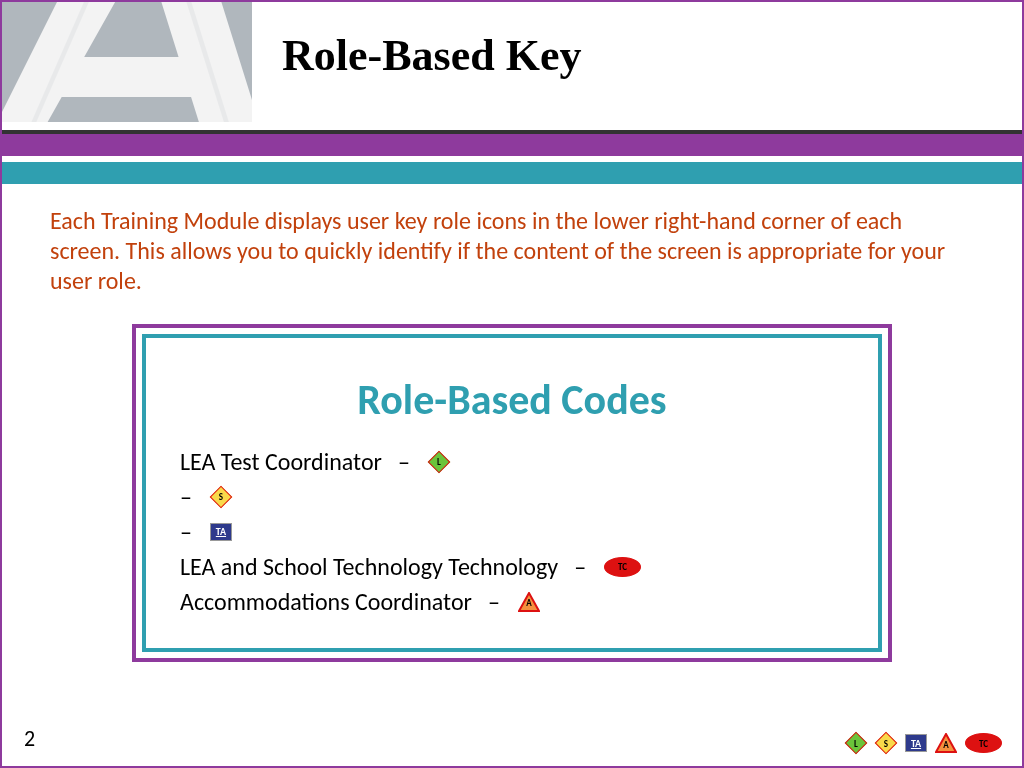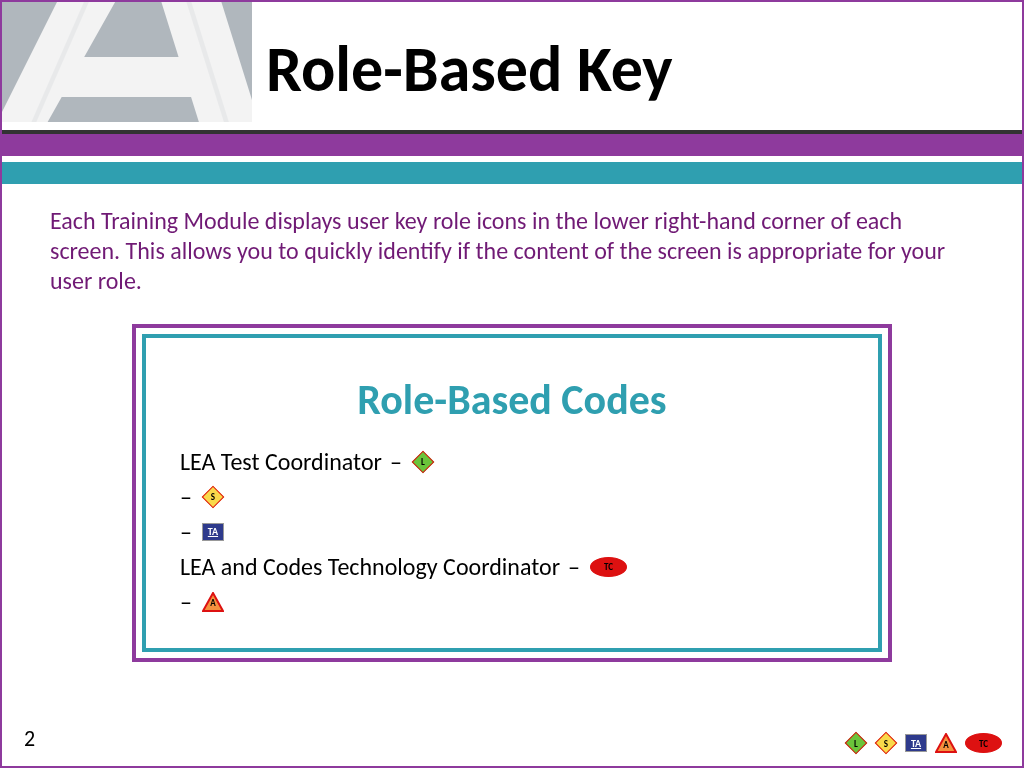--- a/index.html
+++ b/index.html
@@ -19,35 +19,36 @@
   .logo-block {
     position: absolute;
     left: 0; top: 0;
     width: 250px; height: 120px;
     background: #b0b7bd;
     overflow: hidden;
   }
   .logo-block svg { display: block; }
   .title {
     position: absolute;
-    left: 264px;
+    left: 280px;
     top: 28px;
-    font-size: 64px;
+    font-size: 44px;
     font-weight: 700;
     color: #000;
+    font-family: Liberation Serif, serif;
   }
   .stripe-dark { height: 4px; background: #333; }
   .stripe-purple { height: 22px; background: #8e3a9d; }
   .stripe-teal   { height: 22px; background: #2f9fb0; }
   .stripe-white  { height: 6px;  background: #fff; }
 
   .intro {
     padding: 22px 48px 18px 48px;
     font-size: 24px;
-    color: #701a75;
+    color: #c2410c;
     line-height: 1.25;
   }
 
   .codes-box {
     margin: 10px auto 0 auto;
     width: 760px;
     border: 4px solid #8e3a9d;
     padding: 6px;
     background: #fff;
   }
@@ -62,21 +63,21 @@
     color: #2f9fb0;
     margin-bottom: 22px;
     margin-top: 18px;
   }
   .role-line {
     font-size: 24px;
     color: #000;
     margin: 6px 0;
     display: flex;
     align-items: center;
-    gap: 8px;
+    gap: 16px;
   }
   .role-line .sep { margin: 0 2px 0 0; }
 
   .badge {
     display: inline-flex;
     align-items: center;
     justify-content: center;
     font-weight: 700;
     font-size: 10px;
     color: #000;
@@ -198,29 +199,30 @@
 
       <div class="role-line">
         <span class="sep">–</span>
         <span class="badge square bg-navy">
           <span class="shape"></span>
           <span class="lbl">TA</span>
         </span>
       </div>
 
       <div class="role-line">
-        <span>LEA and Codes Technology Coordinator</span>
+        <span>LEA and School Technology Technology</span>
         <span class="sep">–</span>
         <span class="badge circle bg-red">
           <span class="shape"></span>
           <span class="lbl">TC</span>
         </span>
       </div>
 
       <div class="role-line">
+        <span>Accommodations Coordinator</span>
         <span class="sep">–</span>
         <span class="badge triangle bg-orange">
           <svg viewBox="0 0 22 20">
               <polygon points="11,1 21,19 1,19"></polygon>
             </svg>
           <span class="lbl">A</span>
         </span>
       </div>
 
     </div>

